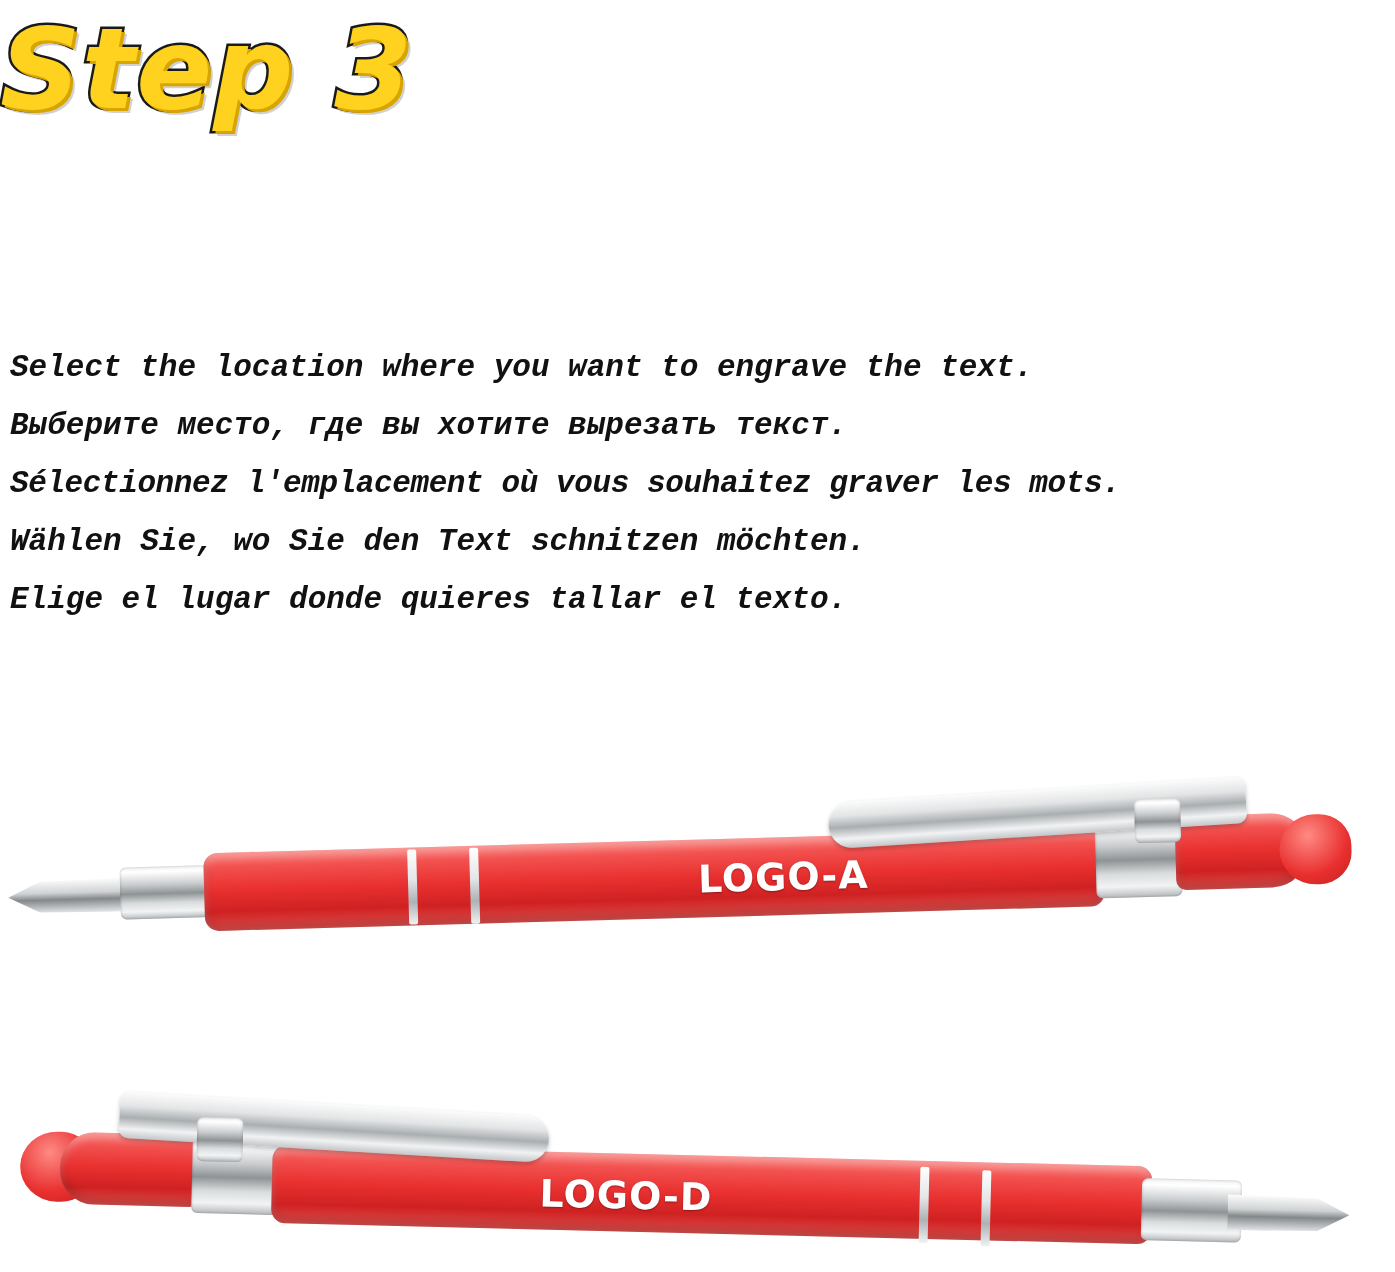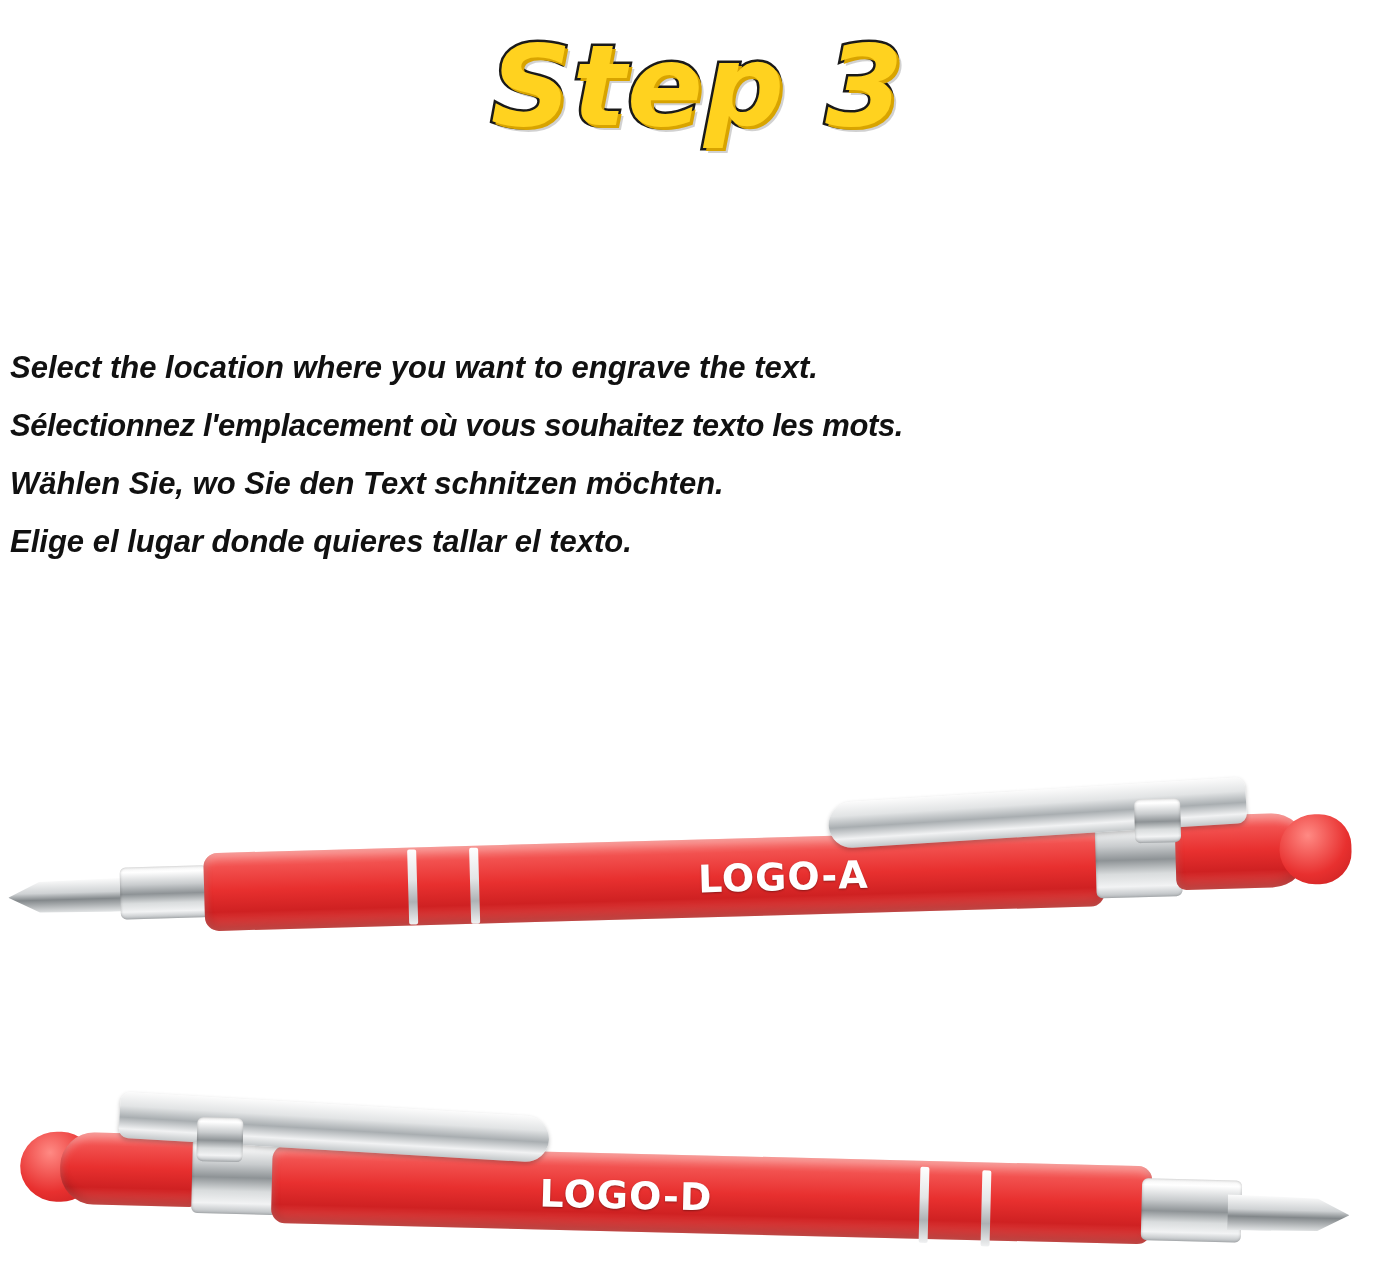--- a/index.html
+++ b/index.html
@@ -11,24 +11,23 @@
     width: 1395px;
     height: 1272px;
     position: relative;
     overflow: hidden;
     font-family: "DejaVu Sans", sans-serif;
   }
 
   
   .step-title {
     position: absolute;
-    top: 19px;
+    top: 2px;
     left: 0;
     width: 100%;
-    text-align: center;
     font-family: "DejaVu Sans", sans-serif;
     font-weight: 700;
     font-style: italic;
     font-size: 112px;
     letter-spacing: 1px;
     color: #ffd21f;
     -webkit-text-stroke: 5px #1a1a1a;
     paint-order: stroke fill;
     text-shadow:
        3px 3px 0 #d8a400,
@@ -39,21 +38,21 @@
   }
 
   
   .instructions {
     position: absolute;
     top: 352px;
     left: 10px;
     width: 1380px;
   }
   .instr-line {
-    font-family: Liberation Sans, sans-serif;
+    font-family: Liberation Mono, monospace;
     font-weight: 700;
     font-style: italic;
     font-size: 31px;
     color: #111111;
     line-height: 1.0;
     margin: 0 0 27px 0;
     white-space: nowrap;
   }
   .instr-line.narrow { letter-spacing: -0.4px; }
 
@@ -127,21 +126,22 @@
     white-space: nowrap;
   }
 </style>
 </head>
 <body>
 
 <div class="step-title">Step 3</div>
 
 <div class="instructions">
   <p class="instr-line">Select the location where you want to engrave the text.</p>
-  <p class="instr-line narrow">Sélectionnez l'emplacement où vous souhaitez texto les mots.</p>
+  <p class="instr-line">Выберите место, где вы хотите вырезать текст.</p>
+  <p class="instr-line narrow">Sélectionnez l'emplacement où vous souhaitez graver les mots.</p>
   <p class="instr-line">Wählen Sie, wo Sie den Text schnitzen möchten.</p>
   <p class="instr-line">Elige el lugar donde quieres tallar el texto.</p>
 </div>
 
 <div class="pen-stage">
 
   <div class="pen-wrap" id="pen-a">
 
     <div class="tip-cone" style="left:0px; top:72px; width:120px; height:34px; clip-path: polygon(0% 50%, 26% 6%, 100% 0%, 100% 100%, 26% 96%);"></div>
 

